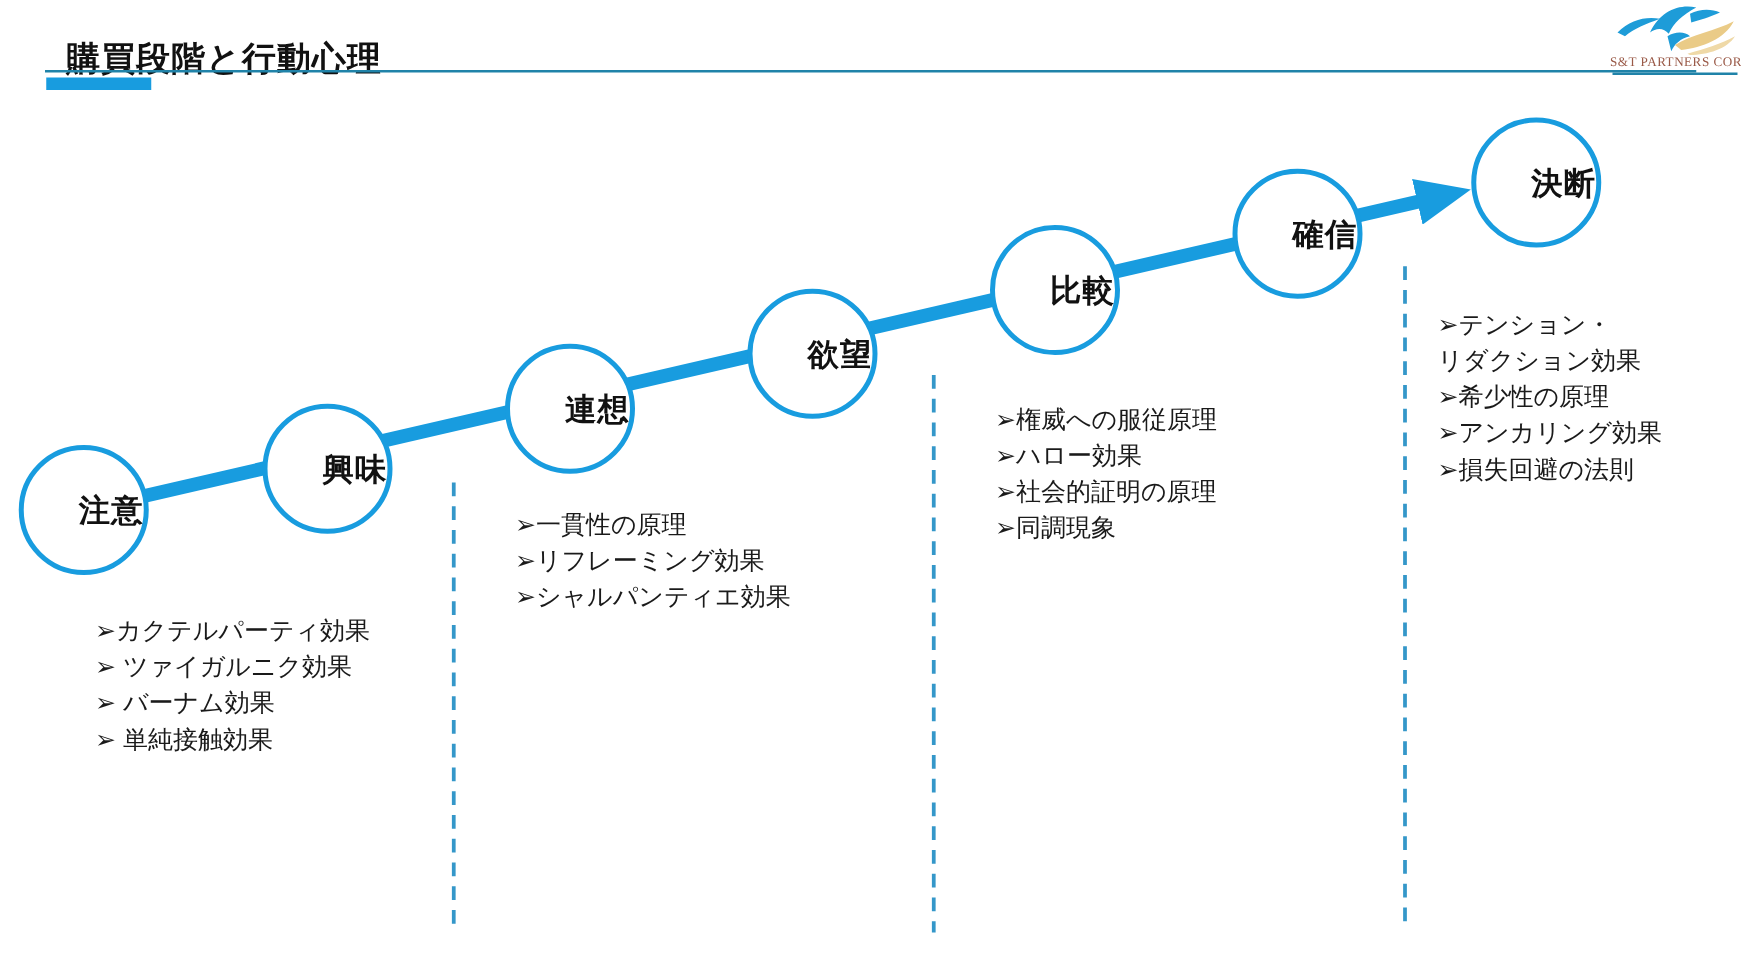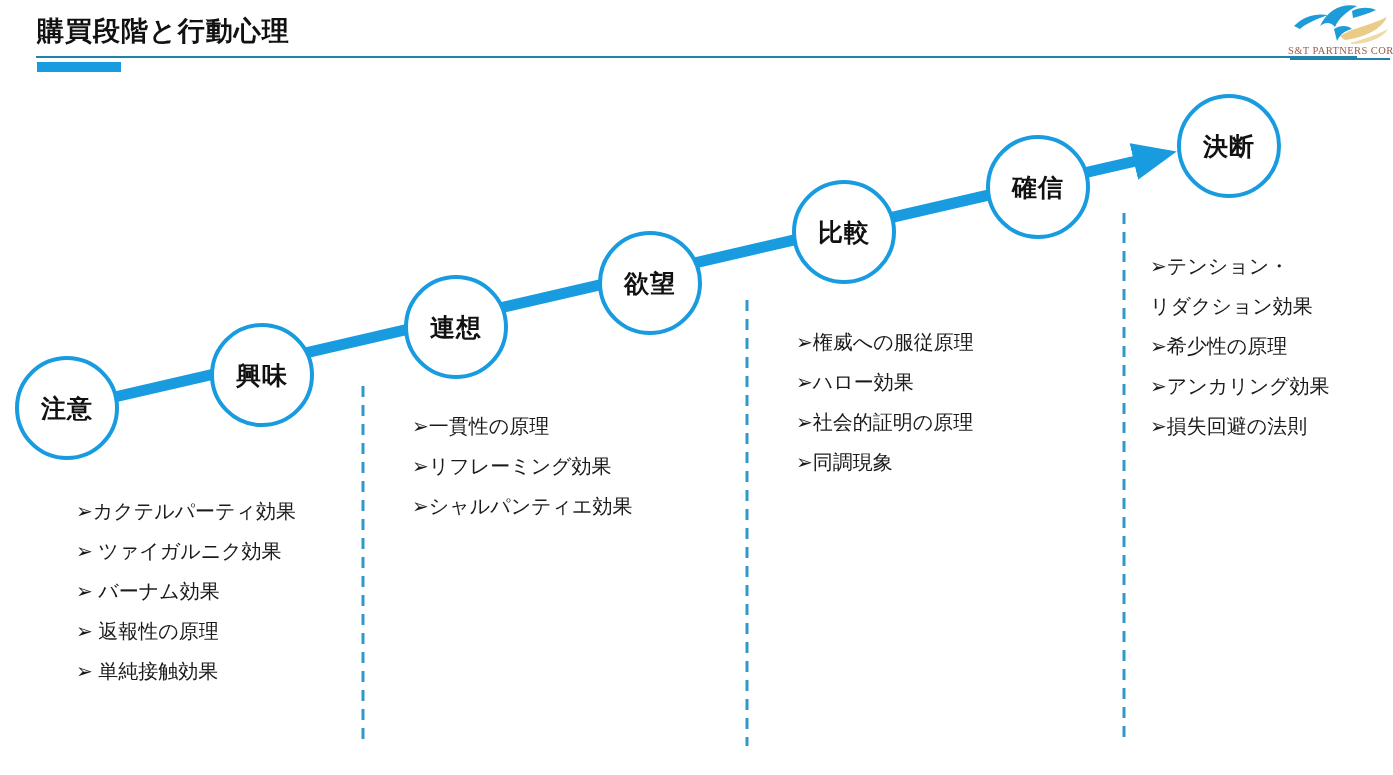--- a/index.html
+++ b/index.html
@@ -7,21 +7,21 @@
     width: 1393px; height: 775px;
     background: #ffffff;
     position: relative;
     overflow: hidden;
     font-family: "Liberation Sans", "DejaVu Sans", sans-serif;
   }
   
   .page-title {
     position: absolute; left: 37px; top: 13px;
     font-size: 27px; font-weight: bold; color: #111111;
-    letter-spacing: 1px; margin: 0;
+    letter-spacing: 1px; margin: 16px;
   }
   .title-rule {
     position: absolute; left: 36px; top: 56px;
     width: 1321px; height: 2px; background: #2083A9;
   }
   .title-accent-bar {
     position: absolute; left: 37px; top: 62px;
     width: 84px; height: 10px; background: #189CDF;
   }
   
@@ -35,36 +35,36 @@
   }
   .logo-rule { width: 100px; height: 2px; background: #2083A9; margin: 2px auto 0 auto; }
   
   .diagram-svg { position: absolute; left: 0; top: 0; z-index: 1; }
   .stage-circle {
     position: absolute; z-index: 2;
     width: 96px; height: 96px;
     background: #ffffff;
     border: 4px solid #189CDF;
     border-radius: 50%;
-    display: flex; align-items: center; justify-content: center;
+    display: flex; align-items: center; justify-content: flex-end;
   }
   .stage-label {
     font-size: 25px; font-weight: bold; color: #111111; letter-spacing: 1px;
   }
   .c1 { left: 15px;   top: 356px; font-family: Liberation Mono, monospace; }
   .c2 { left: 210px;  top: 323px; }
   .c3 { left: 404px;  top: 275px; }
   .c4 { left: 598px;  top: 231px; }
   .c5 { left: 792px;  top: 180px; }
   .c6 { left: 986px;  top: 135px; }
   .c7 { left: 1177px; top: 94px;  }
   
   .effects {
     position: absolute; z-index: 3;
-    font-size: 20px; line-height: 40px; color: #1a1a1a;
+    font-size: 20px; line-height: 29px; color: #1a1a1a;
   }
   .effects .list-item { white-space: pre-line; }
   .g1 { left: 76px;   top: 491px; width: 280px; }
   .g2 { left: 412px;  top: 406px; width: 290px; }
   .g3 { left: 796px;  top: 322px; width: 245px; }
   .g4 { left: 1150px; top: 246px; width: 232px; }
 </style>
 </head>
 <body>
 
@@ -118,21 +118,20 @@
   <span class="stage-label">確信</span>
 </div>
 <div class="stage-circle c7">
   <span class="stage-label">決断</span>
 </div>
 
 <div class="effects g1">
   <div class="list-item">➢カクテルパーティ効果</div>
   <div class="list-item">➢ ツァイガルニク効果</div>
   <div class="list-item">➢ バーナム効果</div>
-  <div class="list-item">➢ 返報性の原理</div>
   <div class="list-item">➢ 単純接触効果</div>
 </div>
 
 <div class="effects g2">
   <div class="list-item">➢一貫性の原理</div>
   <div class="list-item">➢リフレーミング効果</div>
   <div class="list-item">➢シャルパンティエ効果</div>
 </div>
 
 <div class="effects g3">

